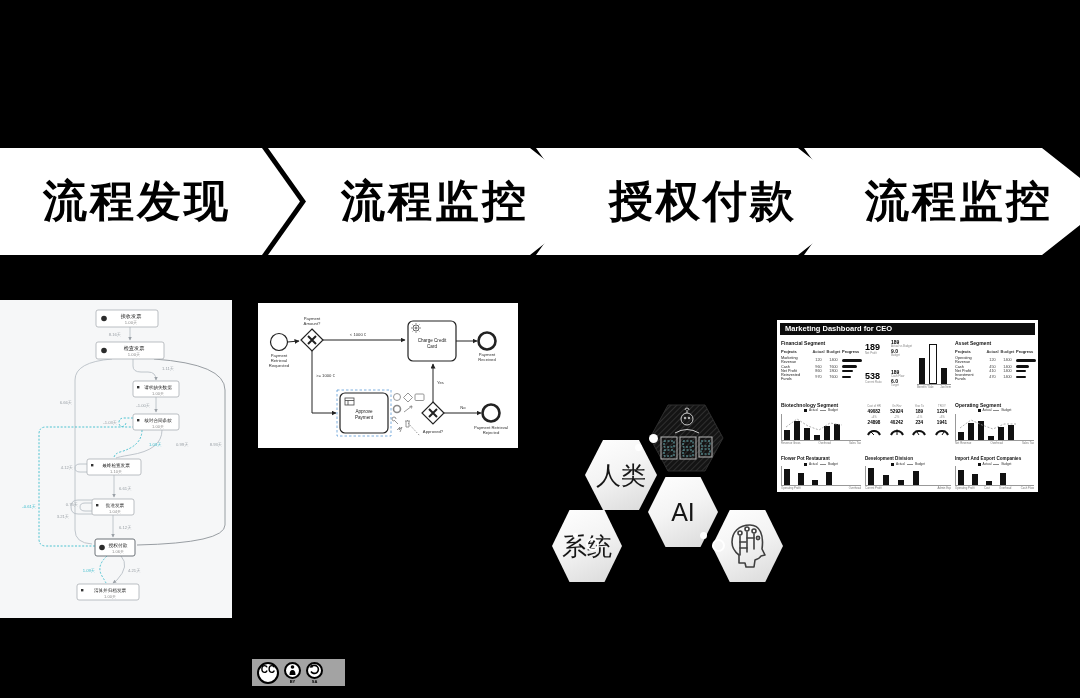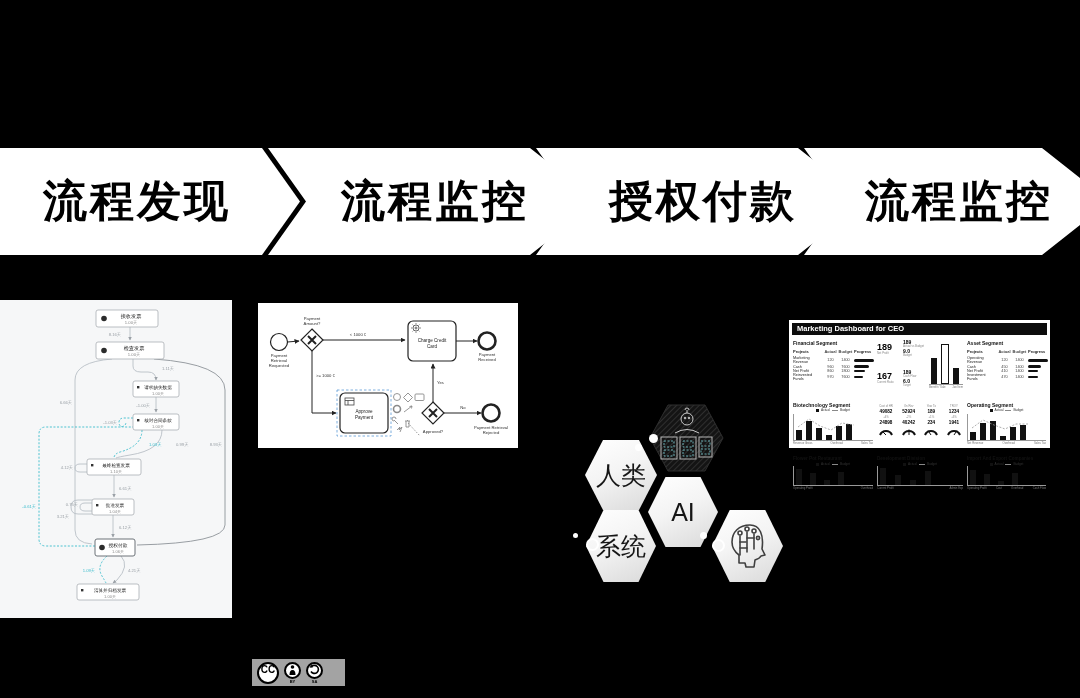--- a/index.html
+++ b/index.html
@@ -22,21 +22,21 @@
 
   
   .hex{position:absolute;clip-path:polygon(25% 0,75% 0,100% 50%,75% 100%,25% 100%,0 50%);
        background:linear-gradient(155deg,#ffffff 0%,#f4f4f4 45%,#d9d9d9 100%);
        display:flex;align-items:center;justify-content:center;color:#161616;}
   .hex-label{font-size:25px;font-weight:500;}
   .dot{position:absolute;border-radius:50%;background:#fff;}
   .ring{position:absolute;border-radius:50%;border:2px solid #fff;background:transparent;}
 
   
-  .dash{left:777px;top:320px;width:261px;height:128px;background:#fff;margin-left:12px;}
+  .dash{left:777px;top:320px;width:261px;height:172px;background:#fff;}
   .dash-header{position:absolute;left:3px;top:3px;right:3px;height:12px;background:#0c0c0c;
                color:#fff;font-size:7.5px;font-weight:700;line-height:12px;padding-left:5px;}
   .sec-title{font-size:5px;font-weight:700;color:#111;line-height:6px;}
   .tbl{display:grid;grid-template-columns:30px 13px 15px 1fr;column-gap:1px;
        font-size:3.8px;line-height:4.2px;color:#222;align-items:center;}
   .tbl .h{font-weight:700;font-size:4px;padding:2px 0;}
   .tbl .num{text-align:center;color:#444;}
   .pill{height:2.5px;background:#111;border-radius:2px;}
   .legend{font-size:3.2px;color:#333;display:flex;align-items:center;justify-content:center;gap:2px;}
   .legend .sq{width:3px;height:3px;background:#111;display:inline-block;}
@@ -309,21 +309,21 @@
   </div>
 
   <div class="hex" style="left:585px;top:440px;width:72px;height:70px;z-index:3;">
     <span class="hex-label">人类</span>
   </div>
 
   <div class="hex" style="left:648px;top:477px;width:70px;height:70px;z-index:2;">
     <span class="hex-label">AI</span>
   </div>
 
-  <div class="hex" style="left:586px;top:510px;width:70px;height:72px;z-index:3;text-align:right;">
+  <div class="hex" style="left:552px;top:510px;width:70px;height:72px;z-index:3;text-align:right;">
     <span class="hex-label">系统</span>
   </div>
 
   <div class="hex" style="left:712px;top:510px;width:71px;height:72px;z-index:3;">
     <svg width="46" height="48" viewBox="0 0 46 48">
       <g stroke="#3f3f3f" fill="none" stroke-width="1.6" stroke-linecap="round" stroke-linejoin="round">
         <path d="M25,3 C14,3 7,10 7,20 c0,6 3,10 7,13 l0,8 6,0 1,4 8,0 1,-7 c3,-1 5,-2 6,-4 l4,-1 -3,-6 C39,13 35,3 25,3 Z"></path>
         <path d="M15,33 V14 M22,30 V10 M29,27 V12"></path>
         <circle cx="15" cy="11" r="2"></circle>
         <circle cx="22" cy="7" r="2"></circle>
@@ -388,21 +388,21 @@
       <div class="kpi-big">189</div>
       <div class="kpi-lab">Net Profit</div>
     </div>
     <div class="abs" style="left:26px;top:0;">
       <div class="kpi-mid">189</div>
       <div class="kpi-lab">Actual vs Budget</div>
       <div class="kpi-mid" style="margin-top:1px;">9.0</div>
       <div class="kpi-lab">Budget</div>
     </div>
     <div class="abs" style="left:0;top:32px;">
-      <div class="kpi-big">167</div>
+      <div class="kpi-big">538</div>
       <div class="kpi-lab">Current Ratio</div>
     </div>
     <div class="abs" style="left:26px;top:30px;">
       <div class="kpi-mid">189</div>
       <div class="kpi-lab">Cash Flow</div>
       <div class="kpi-mid" style="margin-top:1px;">6.0</div>
       <div class="kpi-lab">Target</div>
     </div>
     <div class="abs" style="left:52px;top:2px;width:34px;">
       <div class="bars" style="height:42px;border-left:none;">

